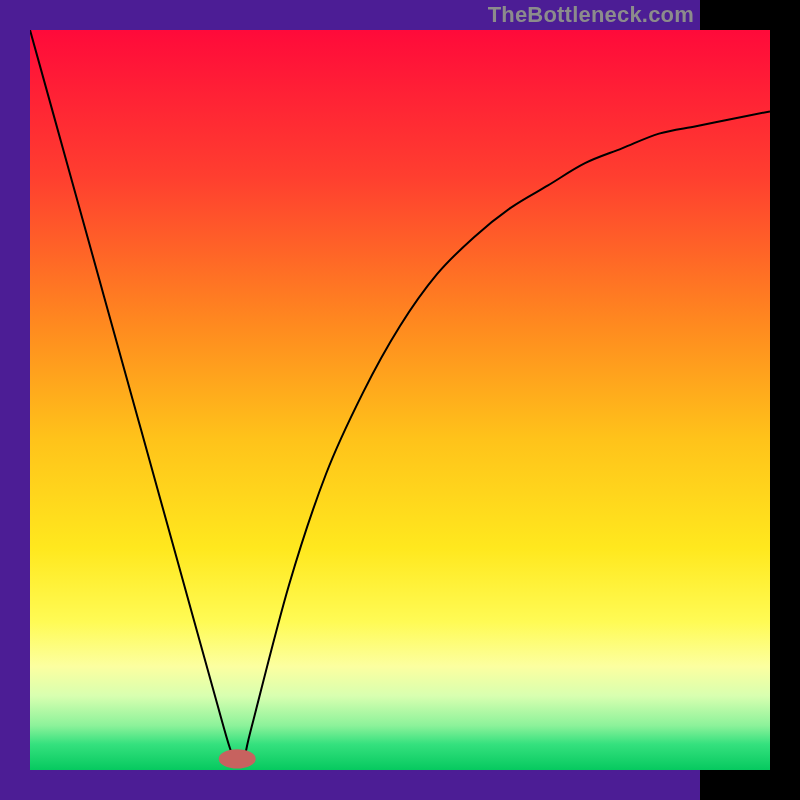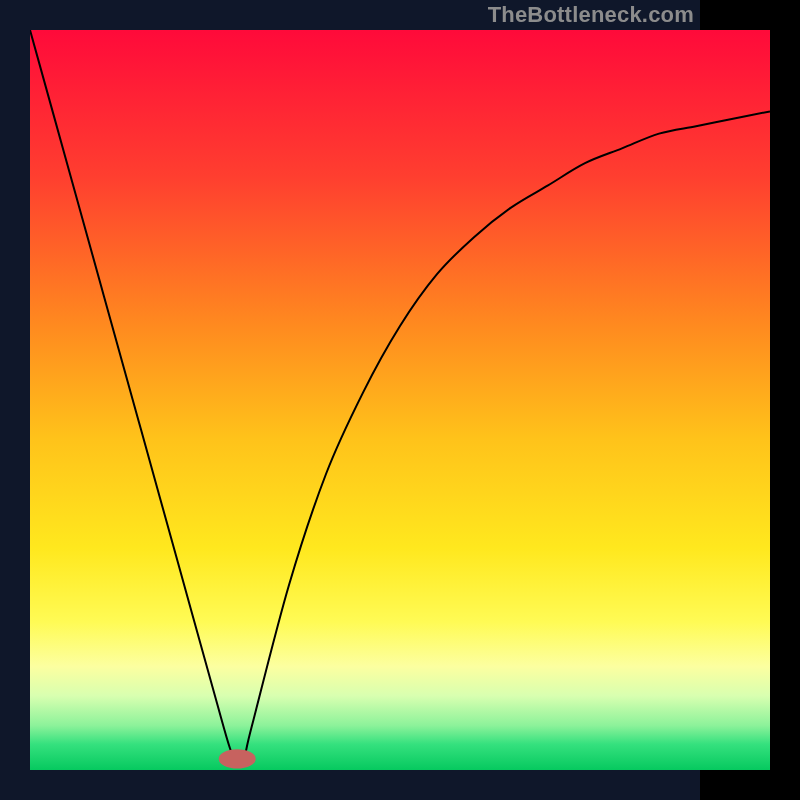--- a/index.html
+++ b/index.html
@@ -7,21 +7,21 @@
     padding: 0;
     width: 800px;
     height: 800px;
     background: #000;
     overflow: hidden;
   }
   .frame {
     position: relative;
     width: 700px;
     height: 800px;
-    background: #0f172a;
+    background: #4c1d95;
   }
   .plot {
     position: absolute;
     left: 30px;
     top: 30px;
     width: 740px;
     height: 740px;
     
   }
   .watermark {

